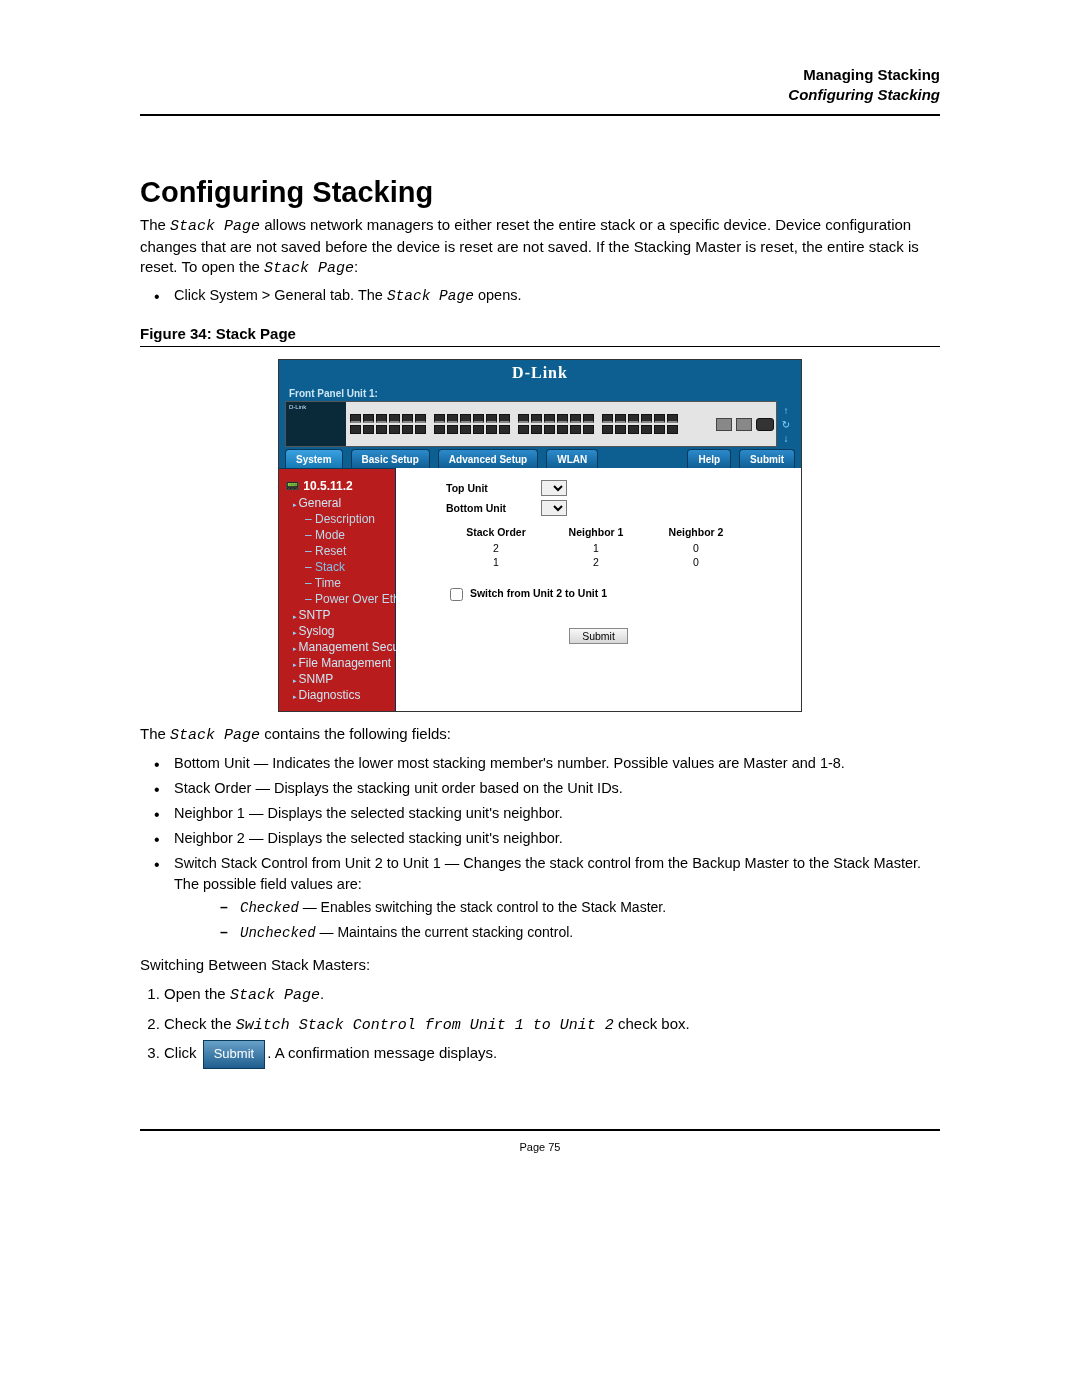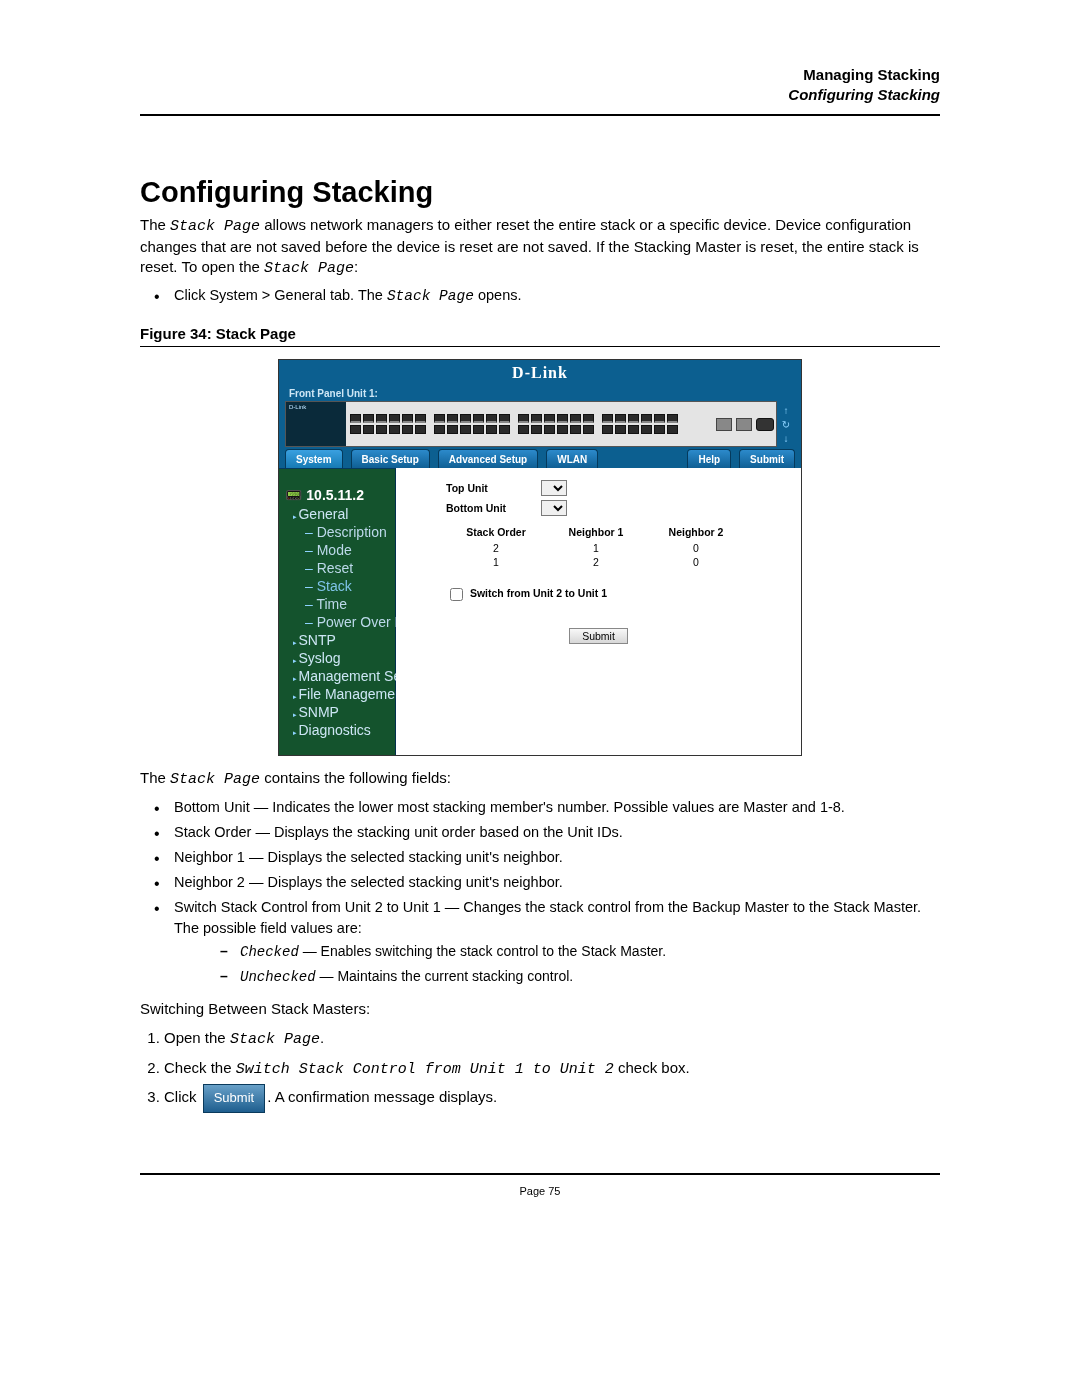--- a/index.html
+++ b/index.html
@@ -170,24 +170,24 @@
   .tab.sel { background: linear-gradient(#3aa0e0, #167ab4); }
   .tabspacer { flex: 1; }
 
   .figbody {
     display: flex;
     background: #0c5f90;
     min-height: 190px;
   }
   .sidebar {
     width: 116px;
-    background: #14532d;
+    background: #b91c1c;
     color: #cde6f5;
-    font-size: 14px;
-    padding: 16px 0;
+    font-size: 12px;
+    padding: 8px 0;
     border-right: 1px solid #02304d;
     border-top: 1px solid #053a5c;
   }
   .sidebar .ip {
     color: #fff;
     font-weight: bold;
     padding: 2px 6px;
   }
   .sidebar .node {
     padding: 1px 4px 1px 14px;

